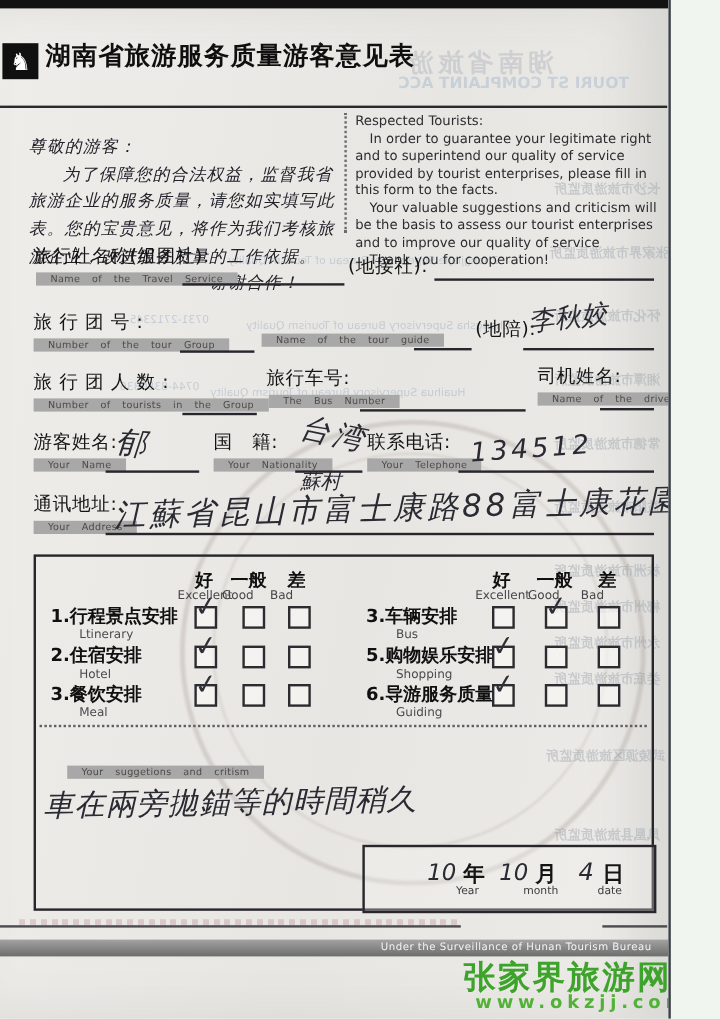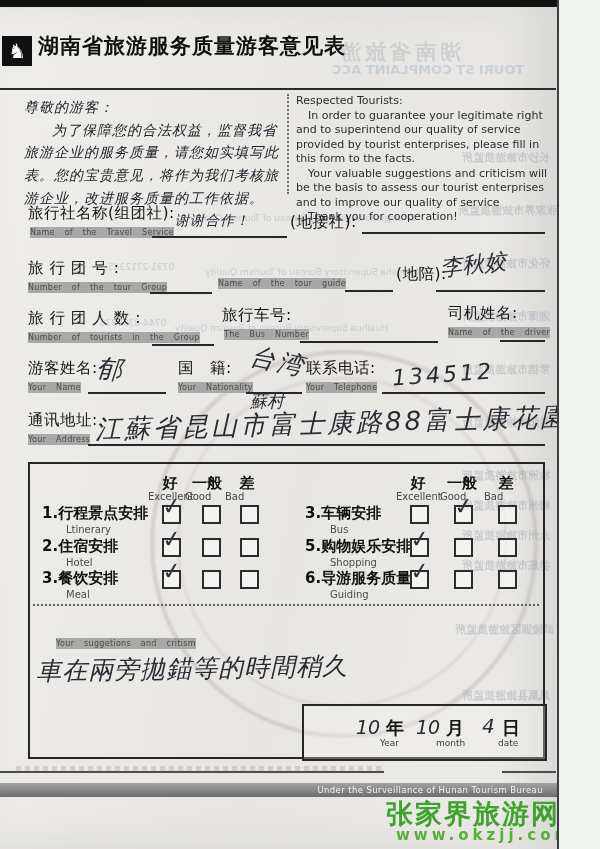--- a/index.html
+++ b/index.html
@@ -21,30 +21,30 @@
   .topbar{left:0;top:0;width:557px;height:7px;background:#121212}
   
   .logo{left:2px;top:36px;width:30px;height:30px;background:#101010;color:#fff;
         font-size:20px;line-height:30px;text-align:center}
   .title{left:38px;top:32px;font-size:21px;font-weight:bold;color:#0f0f0f;letter-spacing:1px;white-space:nowrap}
   .banner{left:10px;top:62px;width:336px;height:17px;background:#44484c;color:#f3f3f3;
           font-family:"DejaVu Serif",serif;font-weight:bold;font-size:10px;line-height:17px;
           text-align:center;letter-spacing:.5px;white-space:nowrap}
   .hr-top{left:0;top:88px;width:556px;height:0;border-top:2px solid #2a2a2e}
   
-  .intro-cn{left:24px;top:96px;width:256px;font-family:"DejaVu Serif",serif;
+  .intro-cn{left:24px;top:112px;width:256px;font-family:"DejaVu Serif",serif;
             font-size:14px;line-height:1.62;color:#21212a;letter-spacing:1px;font-style:italic}
   .intro-cn .indent{text-indent:2em}
   .intro-cn .closing{text-align:right;padding-right:30px}
   .intro-div{left:287px;top:94px;height:100px;border-left:2px dotted #6b6b6b}
   .intro-en{left:296px;top:94px;width:254px;font-size:11px;line-height:1.32;color:#2c2c30}
   .intro-en .p{text-indent:12px}
   
   .cnlabel{font-weight:normal;font-size:15.5px;color:#141414;letter-spacing:.5px;white-space:nowrap}
-  .strip{background:#a8a8a8;color:#4e4b47;font-size:8px;padding:1px 0;white-space:nowrap;
+  .strip{background:#a8a8a8;color:#4e4b47;font-size:8px;padding:1px 12px;white-space:nowrap;
          word-spacing:7px;letter-spacing:.3px;display:inline-block}
   .blank{height:0;border-bottom:2px solid #26262c}
   
   .hw{font-style:italic;font-weight:500;color:#2a2a33;white-space:nowrap}
   
   .bigbox{left:28px;top:462px;width:513px;height:293px;border:2px solid #26262b}
   .chead{font-weight:bold;font-size:15px;color:#101010;text-align:center;width:30px}
   .csub{font-size:10px;color:#46464a;text-align:left;width:44px}
   .item-label{font-weight:bold;font-size:15px;color:#101010;white-space:nowrap}
   .item-sub{font-size:10px;color:#4a4a4e;white-space:nowrap}

